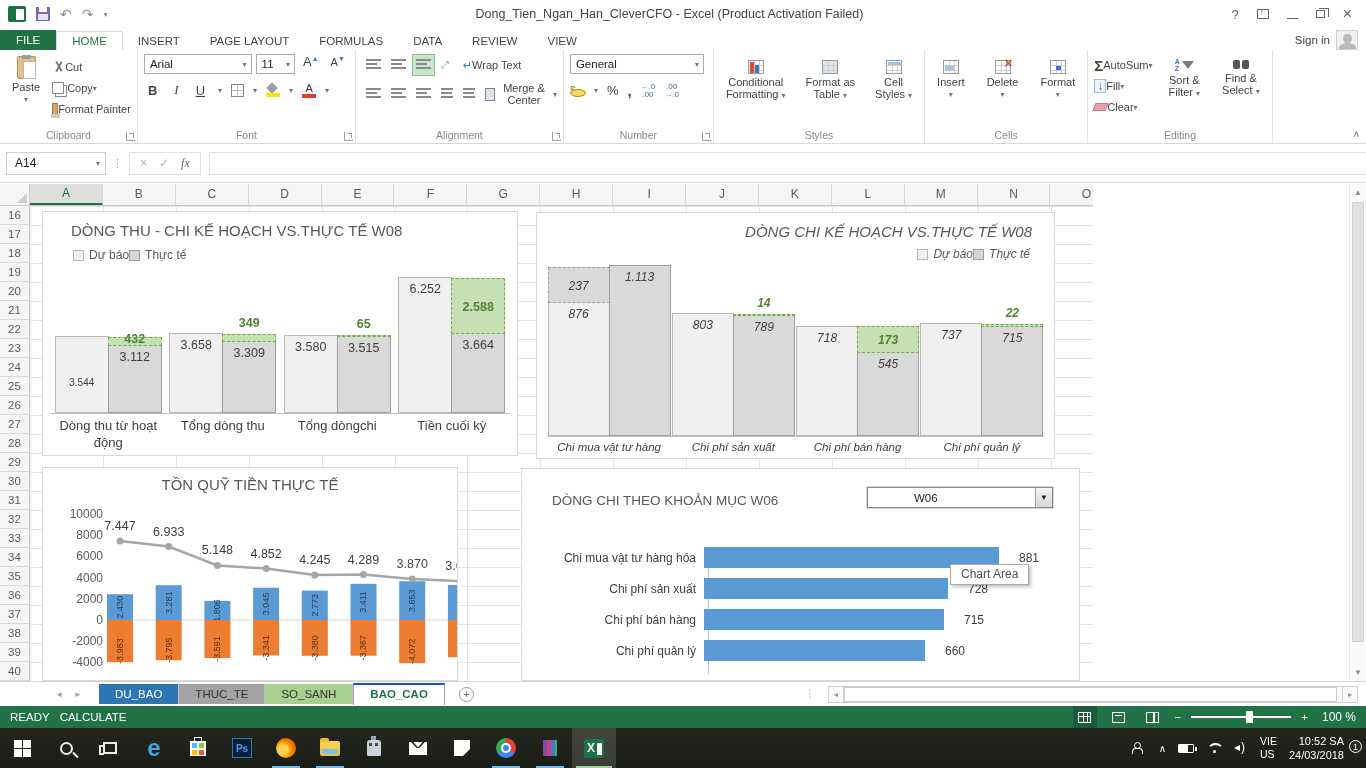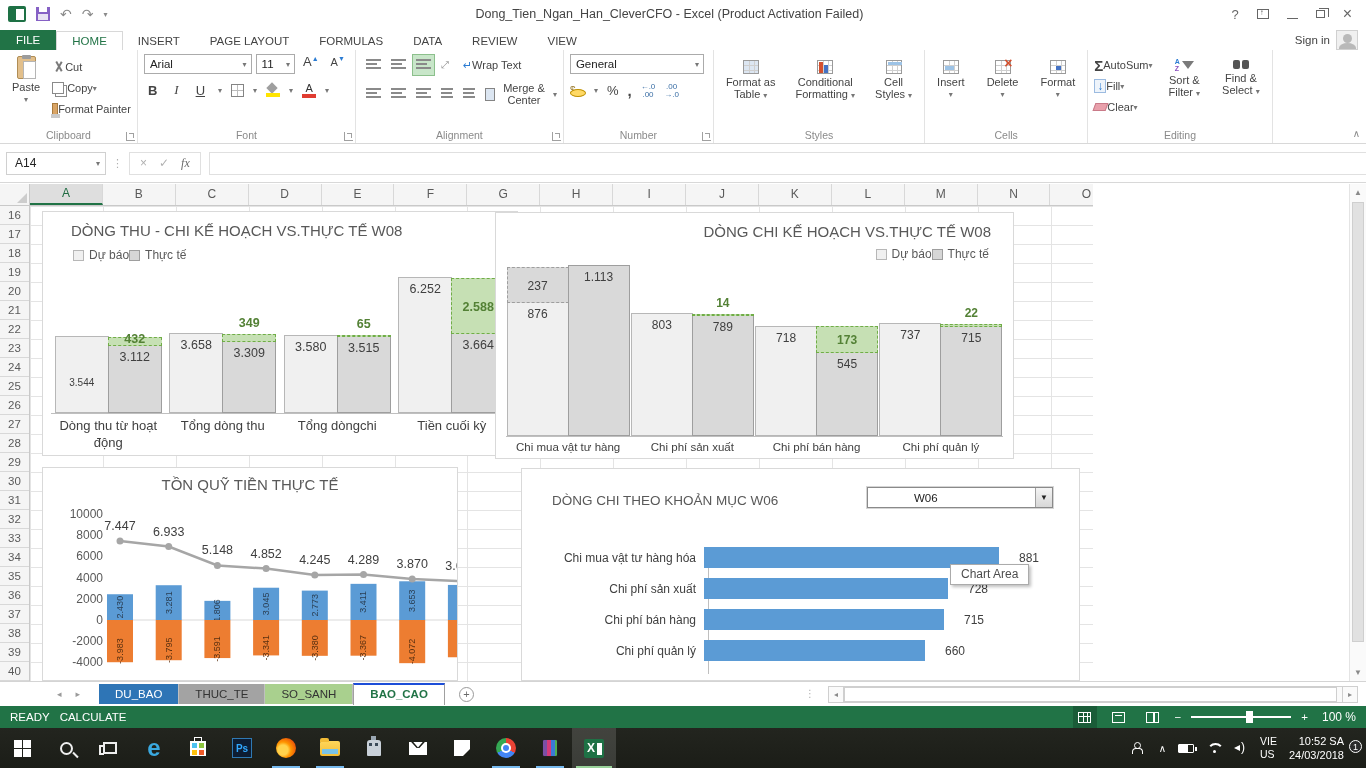--- a/index.html
+++ b/index.html
@@ -364,26 +364,26 @@
       <span style="font-size:15px;color:#444;font-weight:bold;">,</span>
       <span class="numic" style="font-size:8px;"><span>←.0</span><br><span>.00</span></span>
       <span class="numic" style="font-size:8px;"><span>.00</span><br><span>→.0</span></span>
     </div>
     <div class="grp-label">Number</div>
     <div class="launcher"></div>
   </div>
 
   <div class="grp" style="display:flex;gap:8px;padding-top:8px;">
     <div class="bigbtn">
+      <span class="mini-grid cf"></span>
+      <span class="twoline"><span>Conditional</span><br><span>Formatting</span> <span class="caret">▾</span></span>
+    </div>
+    <div class="bigbtn">
       <span class="mini-grid ft"></span>
       <span class="twoline"><span>Format as</span><br><span>Table</span> <span class="caret">▾</span></span>
-    </div>
-    <div class="bigbtn">
-      <span class="mini-grid cf"></span>
-      <span class="twoline"><span>Conditional</span><br><span>Formatting</span> <span class="caret">▾</span></span>
     </div>
     <div class="bigbtn">
       <span class="mini-grid cs"></span>
       <span class="twoline"><span>Cell</span><br><span>Styles</span> <span class="caret">▾</span></span>
     </div>
     <div class="grp-label">Styles</div>
   </div>
 
   <div class="grp" style="display:flex;gap:10px;padding-top:8px;">
     <div class="bigbtn">
@@ -562,21 +562,21 @@
         </div>
       </div>
     </div>
     <div class="ccats" style="left: 8px; right: 8px; top: 205px;">
       <div class="ccat" style="font-size: 13px; line-height: 17px;">Dòng thu từ hoạt động</div>
       <div class="ccat" style="font-size: 13px; line-height: 17px;">Tổng dòng thu</div>
       <div class="ccat" style="font-size: 13px; line-height: 17px;">Tổng dòngchi</div>
       <div class="ccat" style="font-size: 13px; line-height: 17px;">Tiền cuối kỳ</div>
     </div>
   </div>
-<div class="chart" id="chart2" style="left:495px;top:212px;width:519px;height:247px;">
+<div class="chart" id="chart2" style="left:536px;top:212px;width:519px;height:247px;font-style:italic;">
     <div class="ctitle" style="right: 22px; top: 10px;">DÒNG CHI KẾ HOẠCH VS.THỰC TẾ W08</div>
     <div class="legend" style="right: 24px; top: 34px;">
       <span class="li">
         <span class="sw f"></span>
         <span>Dự báo</span>
       </span>
       <span class="li">
         <span class="sw a"></span>
         <span>Thực tế</span>
       </span>

